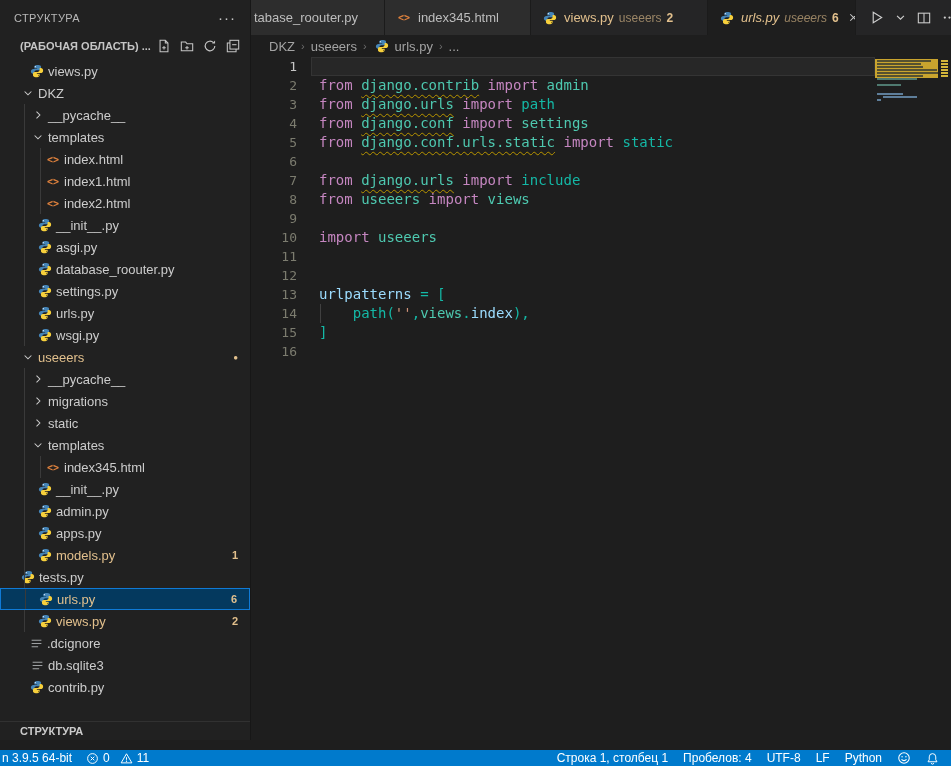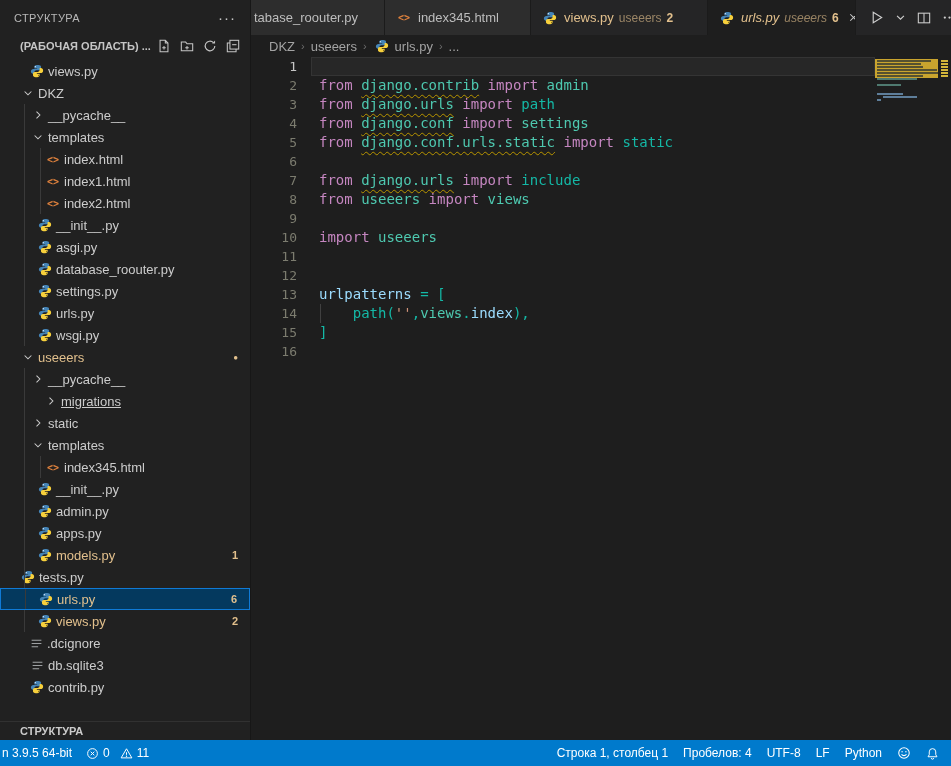--- a/index.html
+++ b/index.html
@@ -70,21 +70,21 @@
   .minimap{position:absolute;top:57px;right:13px;width:63px;bottom:0;}
   .mblock{position:absolute;left:0;right:0;background:#c9a42e;}
   .mrow{position:absolute;height:2px;}
   .mrow.in{background:#565130;}
   .mrow.a{background:#4f7a70;}
   .mrow.b{background:#5e7e9a;}
   .ruler{position:absolute;top:57px;right:0;width:13px;bottom:0;}
   .rtick{position:absolute;left:3px;width:7px;height:2px;background:#d2b53a;}
 
   
-  .statusbar{position:absolute;left:0;right:0;bottom:0;height:26px;background:#007acc;display:flex;align-items:center;
+  .statusbar{position:absolute;left:0;right:0;bottom:0;height:16px;background:#007acc;display:flex;align-items:center;
              color:#ffffff;font-size:12px;}
   .st-item{display:flex;align-items:center;gap:4px;white-space:nowrap;}
   .st-left{display:flex;align-items:center;gap:14px;padding-left:2px;}
   .st-right{margin-left:auto;display:flex;align-items:center;gap:15px;padding-right:12px;}
 </style>
 </head>
 <body>
 
 <div class="app">
 
@@ -290,21 +290,21 @@
         <div class="trow" style="padding-left: 30px;">
           <span class="tguide" style="left: 24px;"></span>
           <span class="tchev">
             <svg width="12" height="12" viewBox="0 0 16 16">
               <path fill="none" stroke="#cccccc" stroke-width="1.4" d="M6 3.5L10.5 8 6 12.5"></path>
             </svg>
           </span>
           <span class="tlabel">__pycache__</span>
           <span class="tspace"></span>
         </div>
-        <div class="trow" style="padding-left: 43px; text-decoration: underline;">
+        <div class="trow" style="padding-left: 30px;">
           <span class="tguide" style="left: 24px;"></span>
           <span class="tchev">
             <svg width="12" height="12" viewBox="0 0 16 16">
               <path fill="none" stroke="#cccccc" stroke-width="1.4" d="M6 3.5L10.5 8 6 12.5"></path>
             </svg>
           </span>
           <span class="tlabel">migrations</span>
           <span class="tspace"></span>
         </div>
         <div class="trow" style="padding-left: 30px;">

